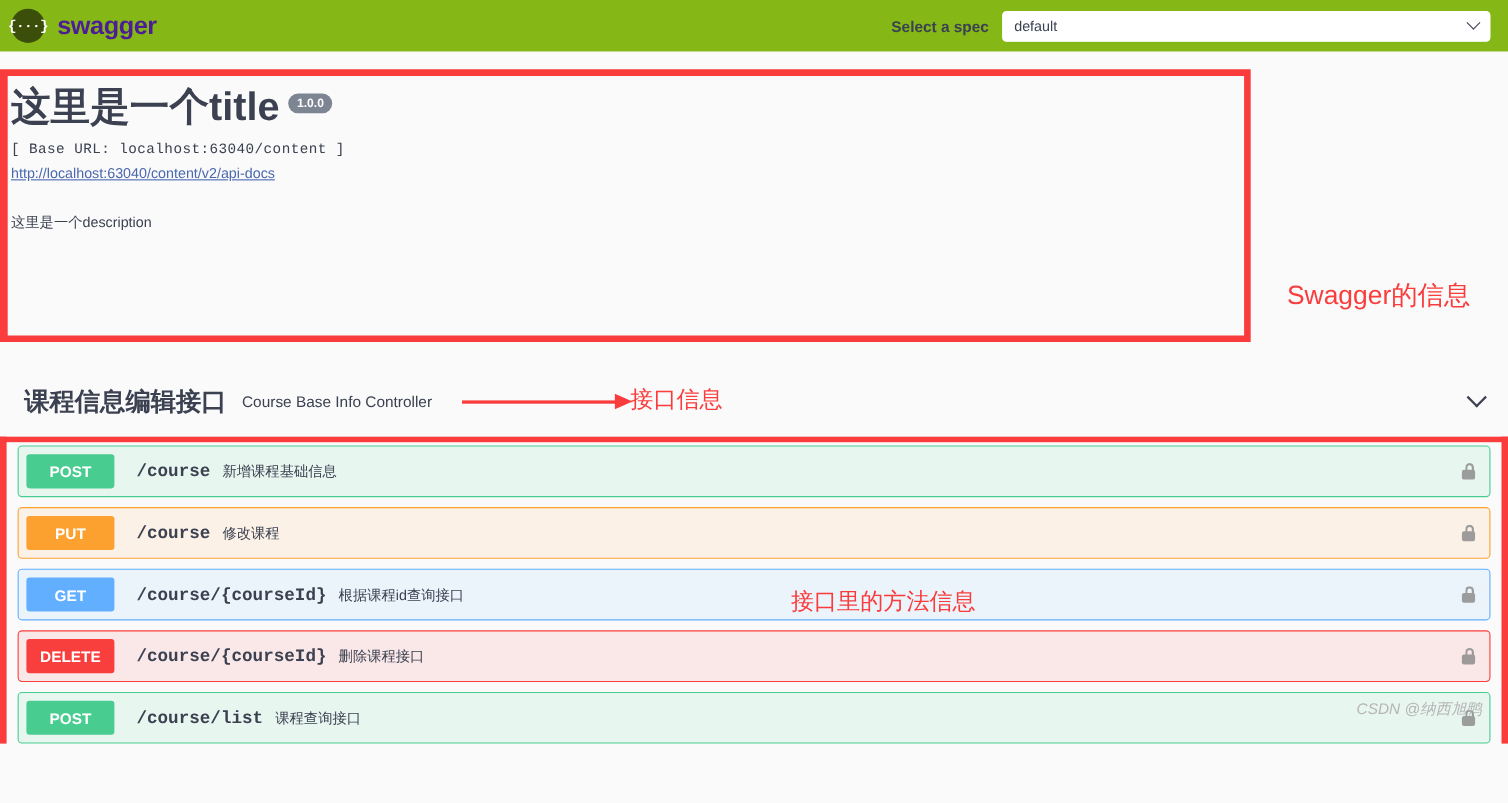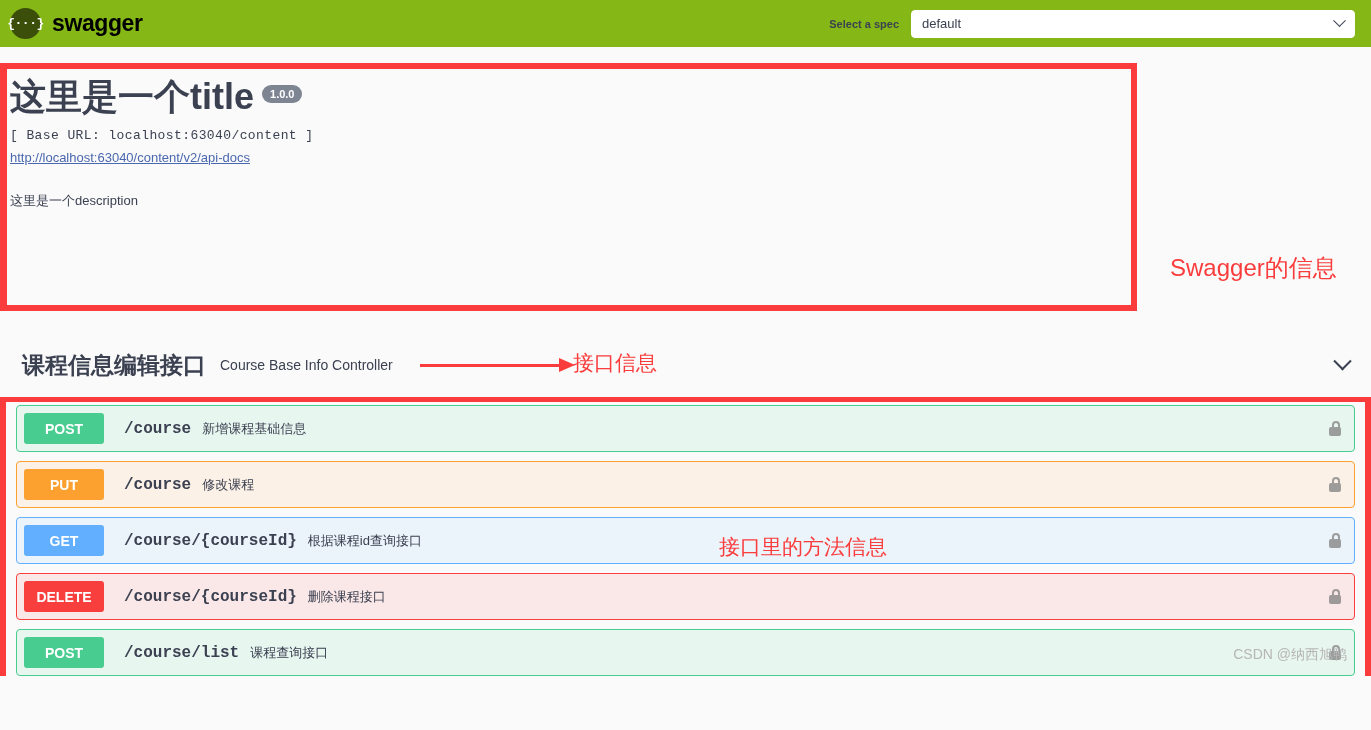--- a/index.html
+++ b/index.html
@@ -29,34 +29,34 @@
     border-radius: 50%;
     background: #3b4f0b;
     display: flex; align-items: center; justify-content: center;
     color: #ffffff;
     font-size: 13px;
     font-weight: bold;
     letter-spacing: -0.5px;
     font-family: "Liberation Mono", "DejaVu Sans Mono", monospace;
   }
   .logo-text {
-    color: #000000;
+    color: #4c1d95;
     font-size: 23px;
     font-weight: bold;
     letter-spacing: -0.4px;
   }
   .spec-area {
     margin-left: auto;
     display: flex;
     align-items: center;
     gap: 12px;
   }
   .spec-label {
     color: #3b4151;
-    font-size: 11px;
+    font-size: 14px;
     font-weight: bold;
   }
   .spec-select {
     width: 444px;
     height: 28px;
     background: #ffffff;
     border: 1px solid #ffffff;
     border-radius: 4px;
     display: flex;
     align-items: center;
@@ -301,25 +301,26 @@
     position: absolute;
     left: 713px; top: 131px;
     color: #fa3c3c;
     font-size: 21px;
     white-space: nowrap;
     pointer-events: none;
   }
 
   .watermark {
     position: absolute;
-    right: 18px; bottom: 12px;
+    right: 18px; bottom: 22px;
     color: #b6b6b6;
     font-size: 14px;
     white-space: nowrap;
     pointer-events: none;
+    font-style: italic;
   }
 </style>
 </head>
 <body>
 
 <div class="topbar">
   <div class="logo-wrap">
     <span class="logo-circle">{···}</span>
     <span class="logo-text">swagger</span>
   </div>

